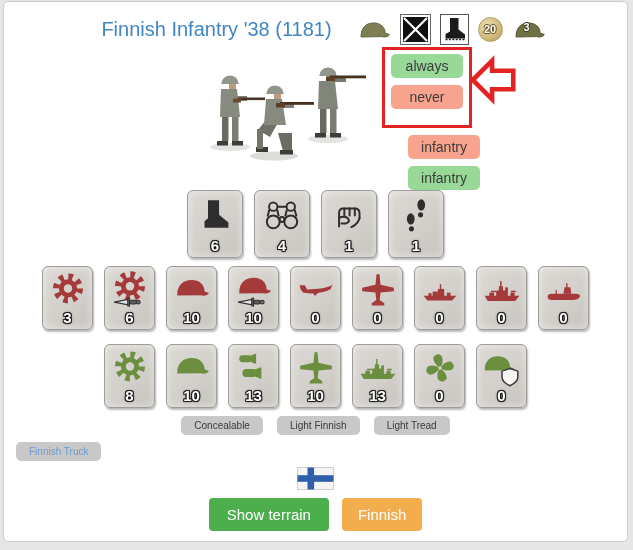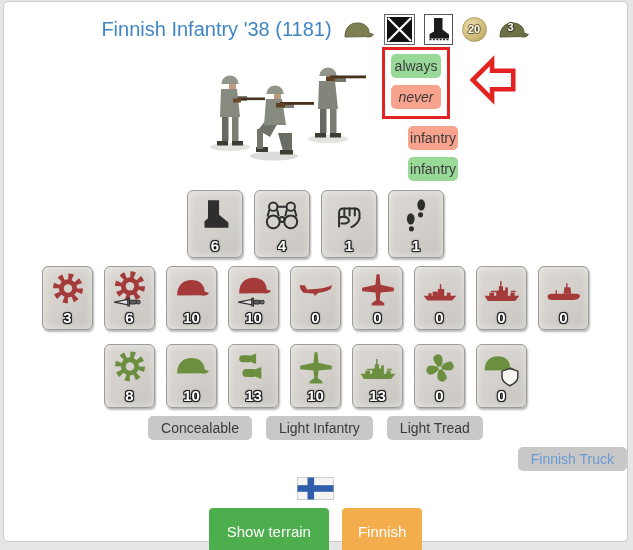--- a/index.html
+++ b/index.html
@@ -9,44 +9,44 @@
     font-family:"Liberation Sans", sans-serif;
     position:relative;overflow:hidden;
   }
   .panel{
     position:absolute;left:3px;top:1px;width:625px;height:541px;
     background:#ffffff;border:1px solid #cccccc;border-radius:5px;
     box-sizing:border-box;
   }
   
   .header{display:flex;justify-content:center;align-items:center;gap:9px;padding-top:11px;height:32px;}
-  .title{margin:0;font-size:20px;font-weight:400;color:var(--title,#4186c4);white-space:nowrap;}
+  .title{margin:16px;font-size:20px;font-weight:400;color:var(--title,#4186c4);white-space:nowrap;}
   .hicon{display:inline-flex;align-items:center;justify-content:center;}
   .coin{
     width:23px;height:23px;border-radius:50%;
     background:radial-gradient(circle at 35% 32%,#ecdfae,#cdb878 62%,#a5904c);
     border:1px solid #b3a164;display:flex;align-items:center;justify-content:center;
     font-size:11px;font-weight:bold;color:#fff;
     text-shadow:0 0 2px #6b5a24,1px 0 0 #6b5a24,-1px 0 0 #6b5a24,0 1px 0 #6b5a24,0 -1px 0 #6b5a24;
   }
   .helm3{position:relative;width:34px;height:26px;}
   .helm3-num{
     position:absolute;left:12px;top:5px;font-size:11px;font-weight:bold;color:#fff;
     text-shadow:0 0 2px #3c3e22,1px 0 0 #3c3e22,-1px 0 0 #3c3e22,0 1px 0 #3c3e22,0 -1px 0 #3c3e22;
   }
   
   .hero{position:relative;height:140px;}
   .soldiers{position:absolute;left:196px;top:10px;width:168px;height:108px;}
   .toggles{position:absolute;left:378px;top:2px;width:90px;}
   .red-box{border:3px solid var(--red,#e32222);padding:4px 6px;margin-bottom:7px;display:inline-block;}
   .toggle{
-    width:50px;height:24px;line-height:24px;text-align:center;
+    width:72px;height:24px;line-height:24px;text-align:center;
     border-radius:5px;font-size:14px;color:#3b3b3b;margin-bottom:7px;cursor:pointer;
   }
-  .red-box .toggle:last-child{margin-bottom:3px;font-style:italic;}
+  .red-box .toggle:last-child{margin-bottom:12px;}
   .toggle.green{background:var(--green,#98d998);}
   .toggle.red{background:var(--salmon,#f7a38e);}
   .toggles>.toggle{margin-left:26px;}
   .arrow{position:absolute;left:466px;top:10px;width:46px;height:50px;}
   
   .cards-row{display:flex;justify-content:center;gap:11px;}
   .cards-row.row1{margin-top:5px;margin-bottom:8px;}
   .cards-row.row2{margin-bottom:14px;}
   .card{
     position:relative;width:49px;height:62px;border-radius:6px;
@@ -63,30 +63,30 @@
     position:absolute;left:0;right:0;bottom:3px;text-align:center;
     font-size:15px;font-weight:bold;color:#ffffff;
     text-shadow:0 0 3px rgba(0,0,0,.95),
       1px 0 0 #2b2b2b,-1px 0 0 #2b2b2b,0 1px 0 #2b2b2b,0 -1px 0 #2b2b2b,
       1px 1px 0 #2b2b2b,-1px -1px 0 #2b2b2b,1px -1px 0 #2b2b2b,-1px 1px 0 #2b2b2b;
   }
   
   .tags-row{display:flex;justify-content:center;gap:14px;margin-top:8px;}
   .tag{
     display:inline-block;padding:4px 13px;border-radius:5px;
-    background:var(--tagbg,#c8c8c8);color:#3a3a3a;font-size:14px;
-  }
-  .truck-row{display:flex;justify-content:flex-end;margin-top:7px;}
+    background:var(--tagbg,#c8c8c8);color:#3a3a3a;font-size:10px;
+  }
+  .truck-row{display:flex;justify-content:flex-start;margin-top:7px;margin-left:12px;}
   .tag.truck{color:var(--truck,#6b9bd2);cursor:pointer;}
   .flag-row{display:flex;justify-content:center;margin-top:6px;}
   .flag{width:37px;height:23px;display:block;}
   .actions-row{display:flex;justify-content:center;gap:13px;margin-top:8px;}
   .btn{
     border:none;border-radius:4px;color:#fff;font-size:15px;
-    height:46px;padding:0 16px;cursor:pointer;font-family:inherit;
+    height:33px;padding:0 16px;cursor:pointer;font-family:inherit;
   }
   .btn.green-btn{background:var(--btngreen,#4cae4c);padding:0 18px;}
   .btn.orange-btn{background:var(--btnorange,#f3ad4d);}
 </style>
 </head>
 <body>
 
 <div class="panel">
 
   <div class="header">
@@ -439,21 +439,21 @@
             </g>
             <path d="M25.5 18.5 L33 21 L33 26.5 Q33 31.5 25.5 34.8 Q18 31.5 18 26.5 L18 21 Z" fill="#f6f5f2" stroke="#3a3a3a" stroke-width="1.4"></path>
           </svg>
         </span>
         <span class="card-value">0</span>
       </div>
     </div>
 
   <div class="tags-row">
     <span class="tag">Concealable</span>
-    <span class="tag">Light Infantry</span>
+    <span class="tag">Light Finnish</span>
     <span class="tag">Light Tread</span>
   </div>
 
   <div class="truck-row">
     <span class="tag truck">Finnish Truck</span>
   </div>
 
   <div class="flag-row">
     <span class="flag">
       <svg viewBox="0 0 37 23" width="37" height="23">

